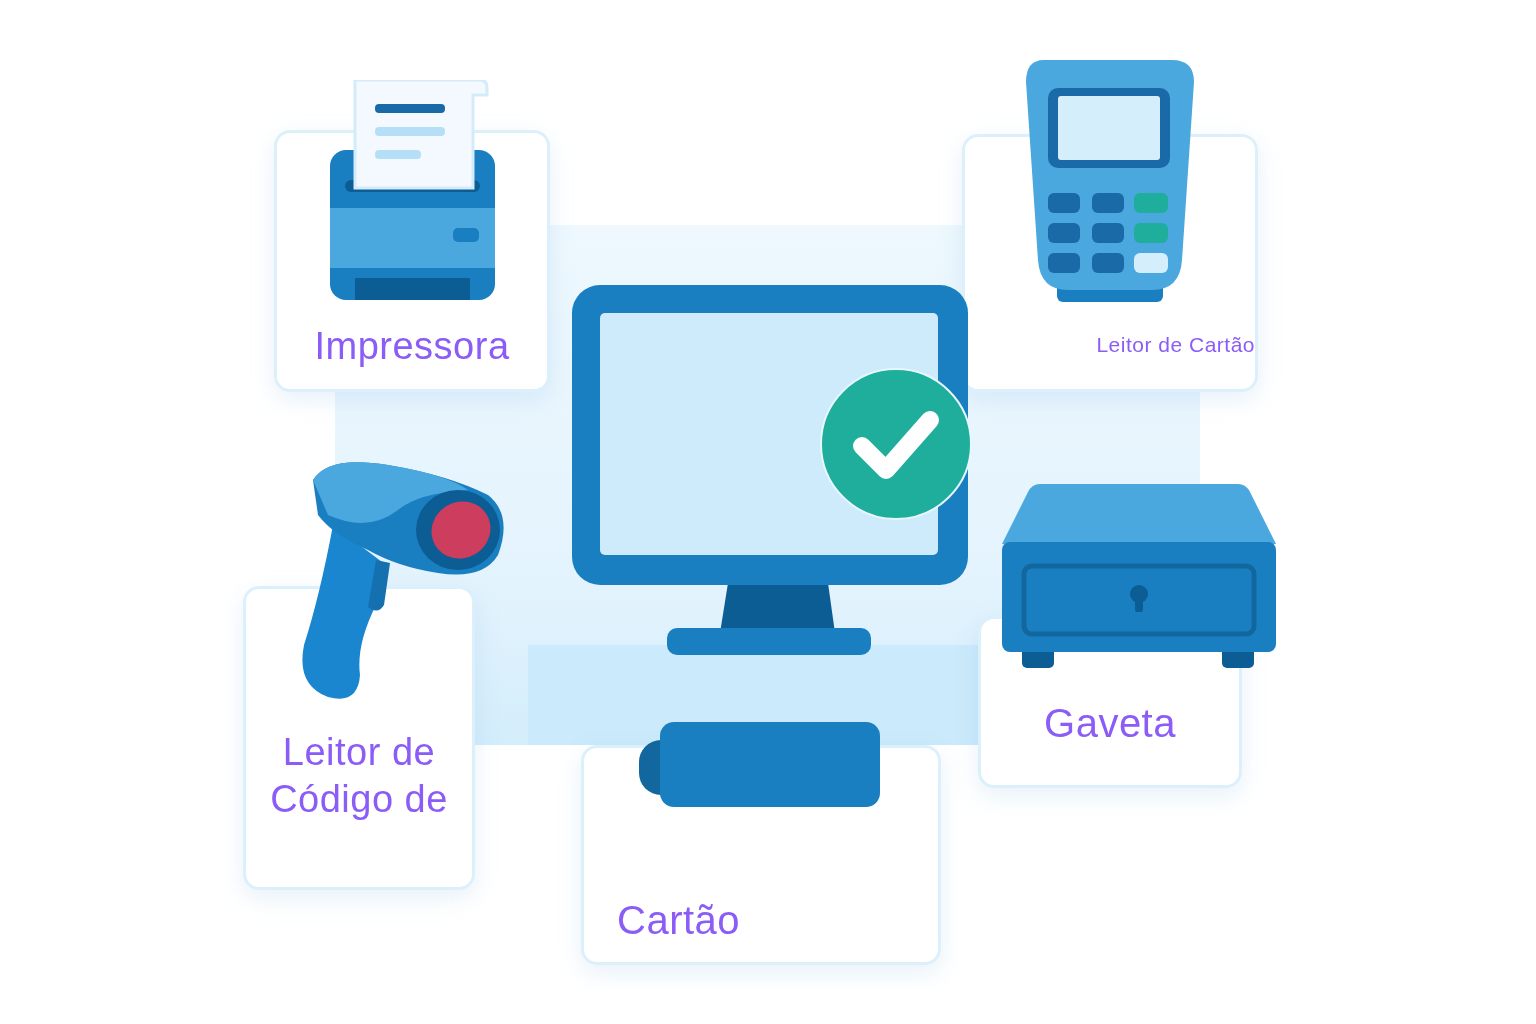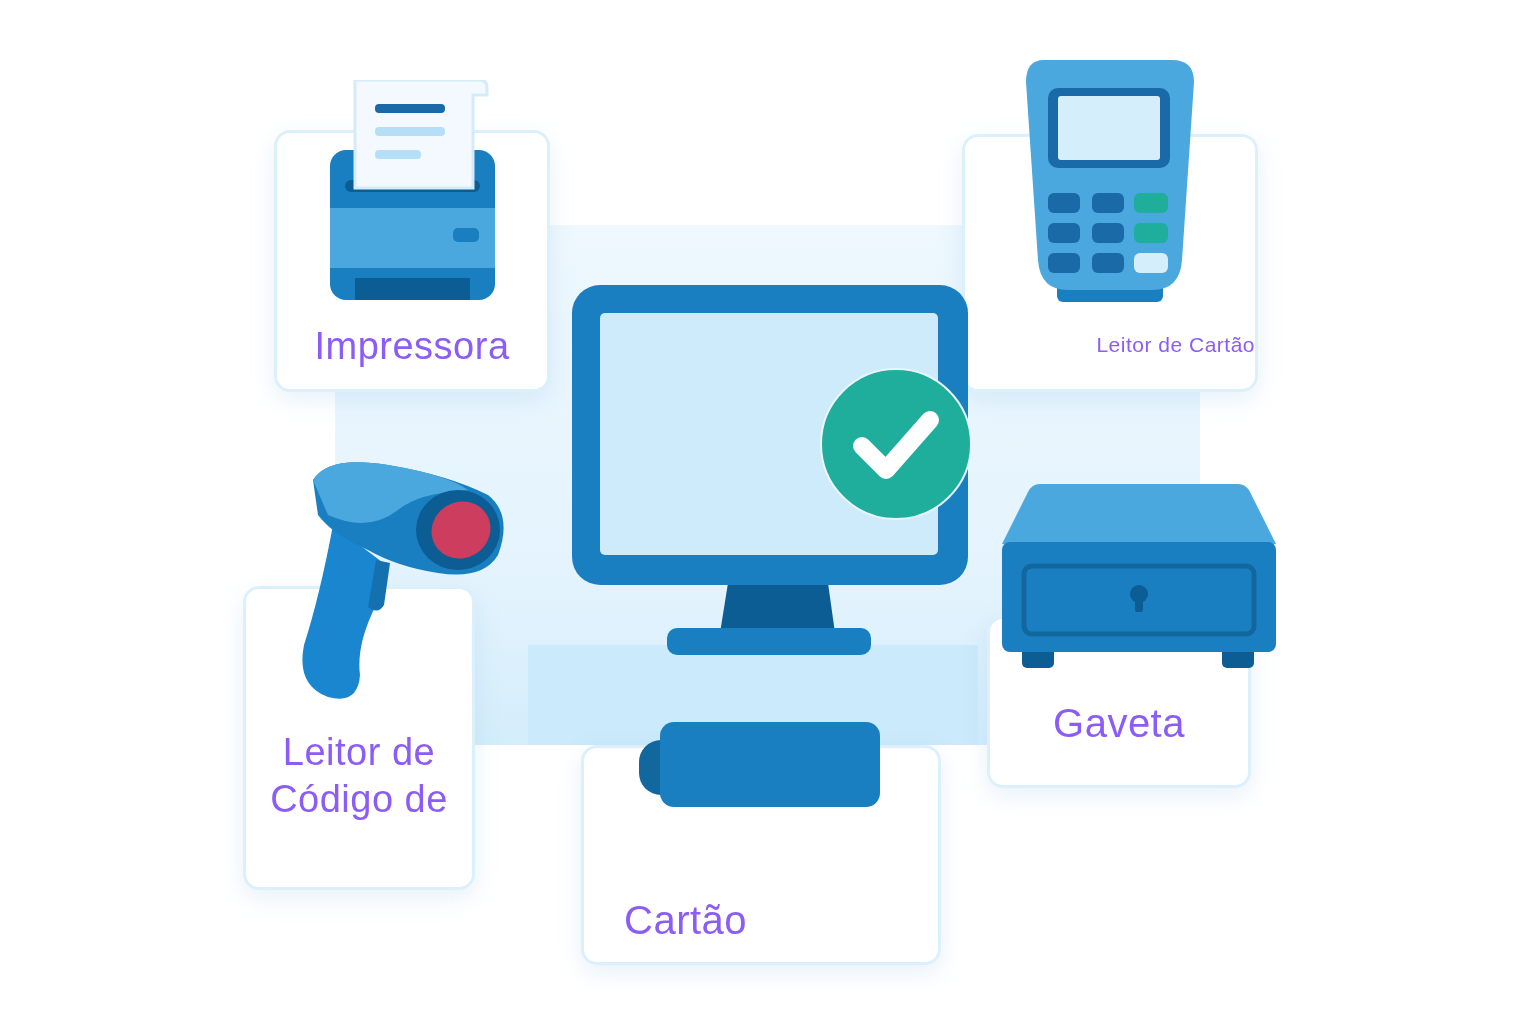--- a/index.html
+++ b/index.html
@@ -88,28 +88,28 @@
 <svg class="icon" style="left:298px; top:455px;" width="210" height="250" viewBox="0 0 210 250">
   <path d="M35 70 Q22 140 6 190 Q-2 230 30 242 Q60 250 62 220 Q58 190 78 150 L88 110 Z" fill="#1a86cf"></path>
   <path d="M78 105 L92 108 L86 150 Q80 160 70 152 Z" fill="#1570b0"></path>
   <path d="M15 25 Q30 0 90 10 Q150 20 190 40 Q215 60 200 100 Q185 125 140 118 Q100 112 70 95 Q35 80 20 60 Z" fill="#1a7fc1"></path>
   <path d="M15 25 Q30 0 90 10 Q150 20 170 35 Q120 38 100 55 Q70 78 30 60 Z" fill="#4aa8de"></path>
   <ellipse cx="160" cy="75" rx="42" ry="40" fill="#0b5d94"></ellipse>
   <ellipse cx="163" cy="75" rx="30" ry="28" transform="rotate(-30 163 75)" fill="#cc3d5e"></ellipse>
 </svg>
 
 <div class="card" style="left:581px; top:745px; width:360px; height:220px;">
-  <div class="card-label" style="top:150px; left:40px; right:auto; font-size:40px; text-align:left;">Cartão</div>
+  <div class="card-label" style="top:150px; left:33px; right:auto; font-size:40px; text-align:left;">Cartão</div>
 </div>
 <svg class="icon" style="left:638px; top:720px;" width="245" height="90" viewBox="0 0 245 90">
   <rect x="1" y="20" width="60" height="55" rx="22" fill="#13679f"></rect>
   <rect x="22" y="2" width="220" height="85" rx="14" fill="#1a7fc1"></rect>
 </svg>
 
-<div class="card" style="left:978px; top:616px; width:264px; height:172px;margin-left:9px;">
+<div class="card" style="left:978px; top:616px; width:264px; height:172px;">
   <div class="card-label" style="top:82px; font-size:40px;">Gaveta</div>
 </div>
 <svg class="icon" style="left:1000px; top:482px;" width="278" height="190" viewBox="0 0 278 190">
   <rect x="22" y="160" width="32" height="26" rx="5" fill="#0b5d94"></rect>
   <rect x="222" y="160" width="32" height="26" rx="5" fill="#0b5d94"></rect>
   <path d="M40 2 H238 Q246 2 250 10 L276 62 L2 62 L28 10 Q32 2 40 2 Z" fill="#4aa8de"></path>
   <rect x="2" y="60" width="274" height="110" rx="8" fill="#1a7fc1"></rect>
   <rect x="24" y="84" width="230" height="68" rx="8" fill="#1a7fc1" stroke="#13679f" stroke-width="5"></rect>
   <circle cx="139" cy="112" r="9" fill="#0b5d94"></circle>
   <rect x="135" y="112" width="8" height="18" rx="2" fill="#0b5d94"></rect>

